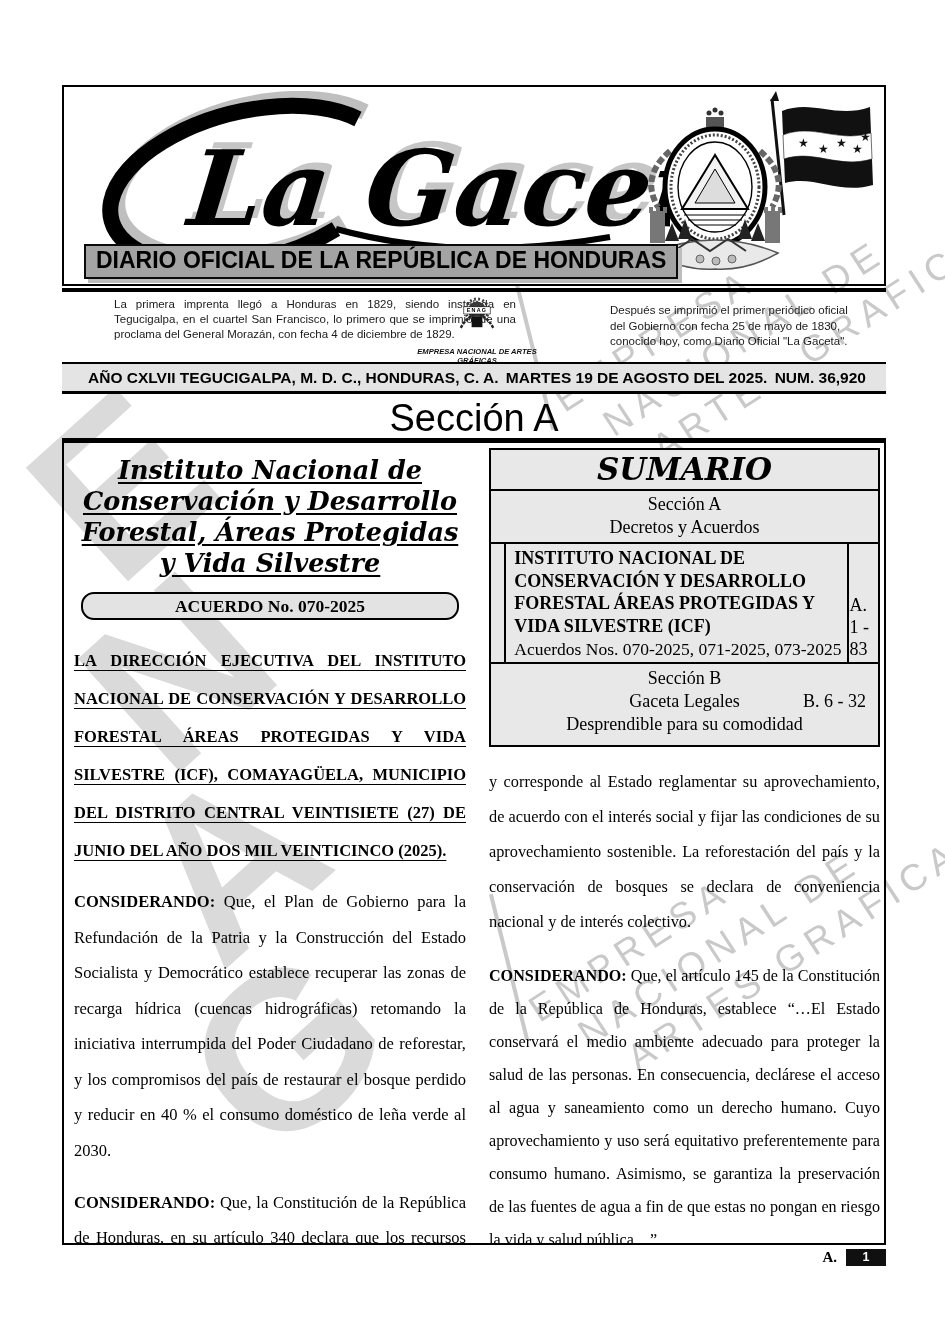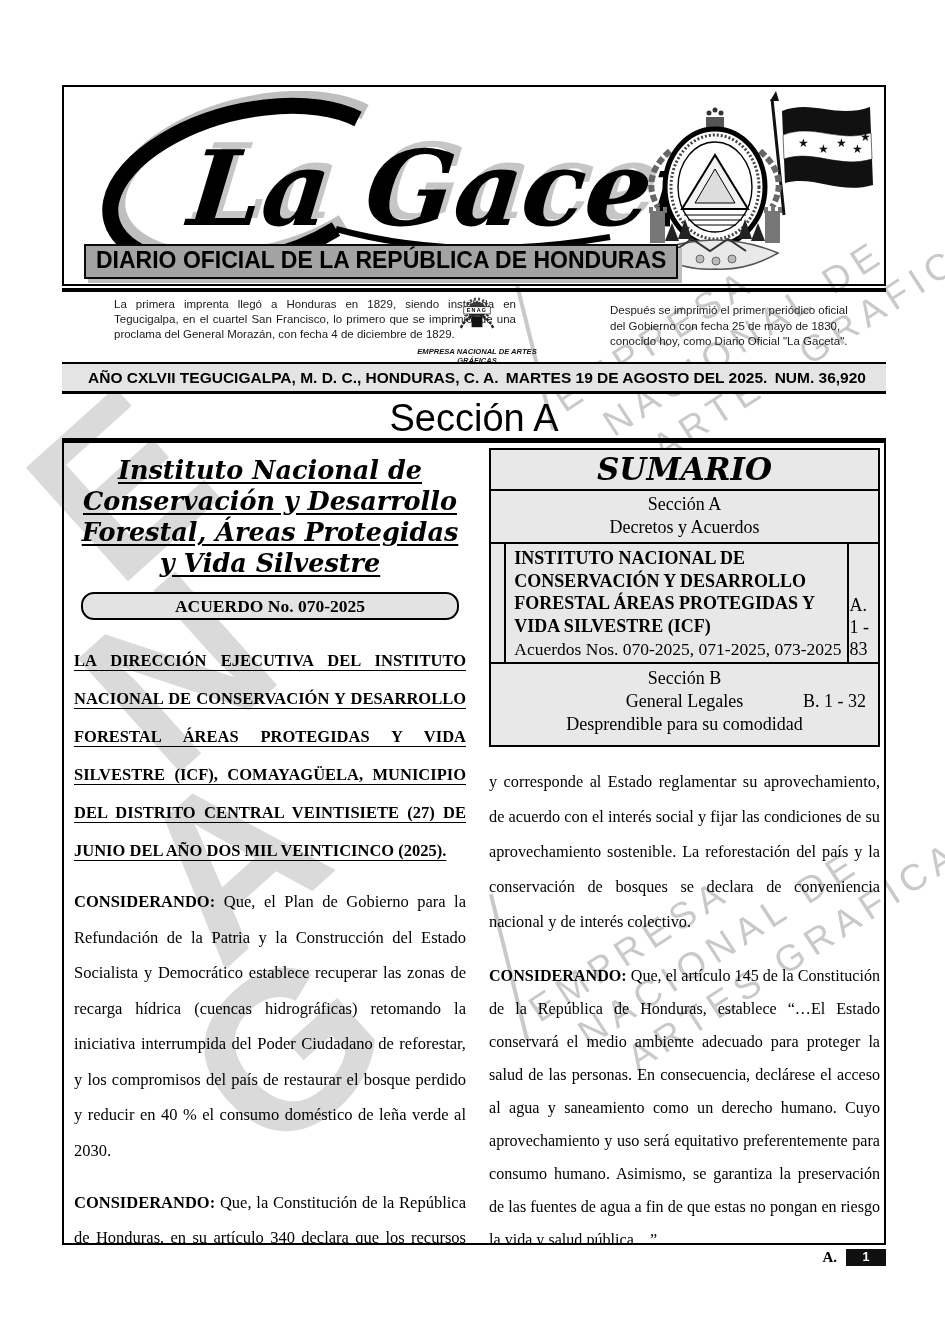--- a/index.html
+++ b/index.html
@@ -248,22 +248,22 @@
           <div class="entry-name">INSTITUTO NACIONAL DE
 CONSERVACIÓN Y DESARROLLO
 FORESTAL ÁREAS PROTEGIDAS Y
 VIDA SILVESTRE (ICF)</div>
           <div class="entry-detail">Acuerdos Nos. 070-2025, 071-2025, 073-2025</div>
         </div>
         <div class="entry-pages">A.  1 - 83</div>
       </div>
       <div class="sumario-secB">
         <div>Sección B</div>
-        <div>General Legales</div>
-        <span class="secB-pages">B.  1 - 32</span>
+        <div>Gaceta Legales</div>
+        <span class="secB-pages">B.  6 - 32</span>
         <div>Desprendible para su comodidad</div>
       </div>
     </div>
 
     <p class="para p-right1">y corresponde al Estado reglamentar su aprovechamiento, de acuerdo con el interés social y fijar las condiciones de su aprovechamiento sostenible. La reforestación del país y la conservación de bosques se declara de conveniencia nacional y de interés colectivo.</p>
     <p class="para p-right2"><b>CONSIDERANDO:</b> <span>Que, el artículo 145 de la Constitución de la República de Honduras, establece “…El Estado conservará el medio ambiente adecuado para proteger la salud de las personas. En consecuencia, declárese el acceso al agua y saneamiento como un derecho humano. Cuyo aprovechamiento y uso será equitativo preferentemente para consumo humano. Asimismo, se garantiza la preservación de las fuentes de agua a fin de que estas no pongan en riesgo la vida y salud pública…”.</span></p>
   </div>
 </div>
 
 <div class="abs footer">

